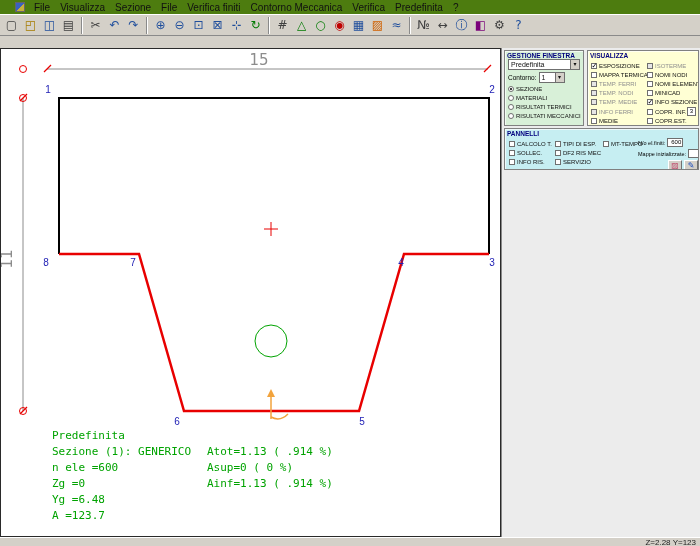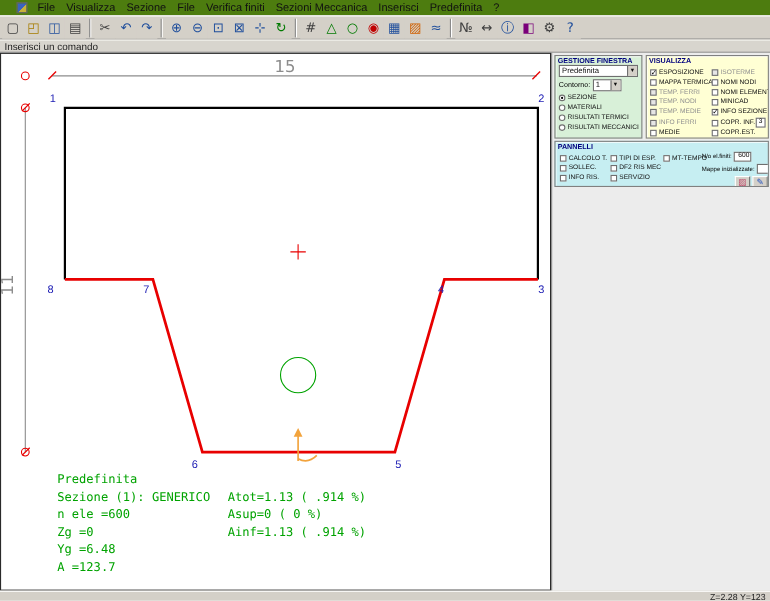--- a/index.html
+++ b/index.html
@@ -68,22 +68,22 @@
 
 <div>
 
   <div class="menubar">
     <span class="appicon"></span>
     <span class="mi">File</span>
     <span class="mi">Visualizza</span>
     <span class="mi">Sezione</span>
     <span class="mi">File</span>
     <span class="mi">Verifica finiti</span>
-    <span class="mi">Sezioni Meccanica</span>
-    <span class="mi">Inserisci</span>
+    <span class="mi">Contorno Meccanica</span>
+    <span class="mi">Verifica</span>
     <span class="mi">Predefinita</span>
     <span class="mi">?</span>
   </div>
 
   <div class="toolbar">
     <button class="tb" style="color: rgb(64, 64, 64);">▢</button>
     <button class="tb" style="color: rgb(166, 124, 0);">◰</button>
     <button class="tb" style="color: rgb(31, 78, 156);">◫</button>
     <button class="tb" style="color: rgb(64, 64, 64);">▤</button>
     <span class="tsep"></span>
@@ -107,21 +107,20 @@
     <button class="tb" style="color: rgb(31, 78, 156);">≈</button>
     <span class="tsep"></span>
     <button class="tb" style="color: rgb(64, 64, 64);">№</button>
     <button class="tb" style="color: rgb(64, 64, 64);">↔</button>
     <button class="tb" style="color: rgb(31, 78, 156);">ⓘ</button>
     <button class="tb" style="color: rgb(122, 0, 122);">◧</button>
     <button class="tb" style="color: rgb(64, 64, 64);">⚙</button>
     <button class="tb" style="color: rgb(31, 78, 156);">?</button>
   </div>
 
-  <div class="commandbar">Inserisci un comando</div>
 
   <div class="main">
 
     <div class="canvas">
       <svg viewBox="0 0 499 487">
 
         <g stroke-width="1" style="stroke: rgb(140, 140, 140);">
           <line x1="46" y1="20" x2="487" y2="20"></line>
         </g>
         <g stroke-width="1" style="stroke: rgb(140, 140, 140);">

